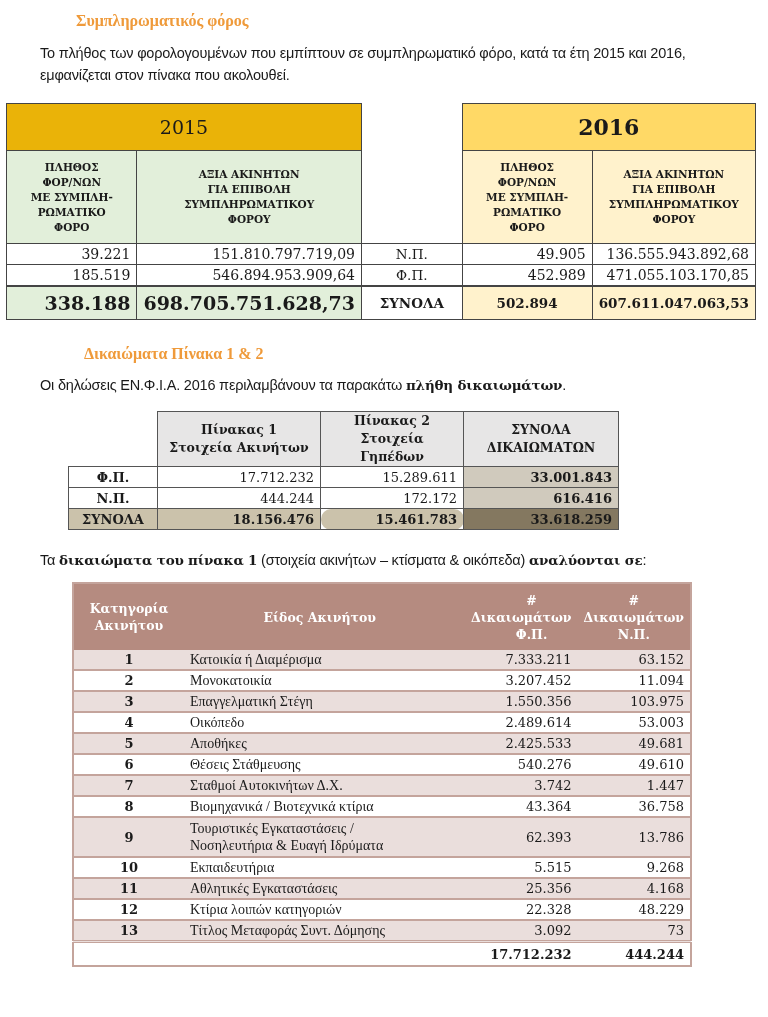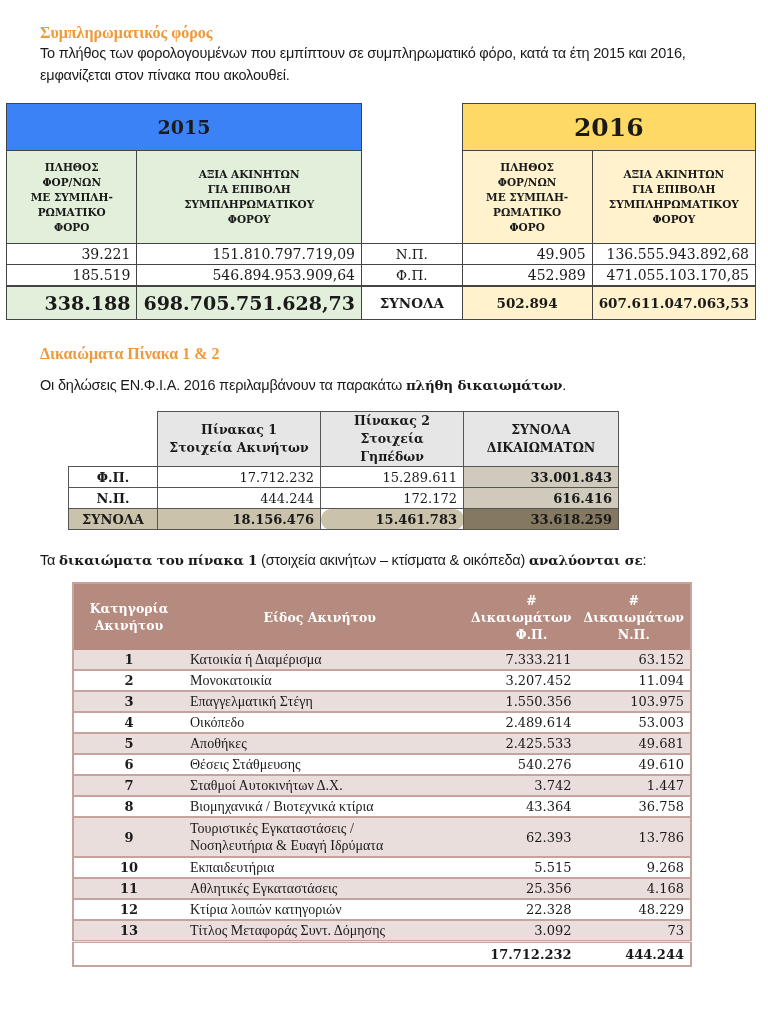--- a/index.html
+++ b/index.html
@@ -14,22 +14,22 @@
   .para {
     position: absolute; left: 40px; width: 700px; font-family: "Liberation Sans", sans-serif;
     font-size: 14.5px; line-height: 22px; color: #1a1a1a; letter-spacing: -0.2px;
   }
   .para b { font-family: "DejaVu Serif", serif; font-size: 13.5px; }
 
   
   table { border-collapse: collapse; position: absolute; }
   #t1 { left: 6px; top: 103px; width: 750px; font-family: "DejaVu Serif", serif; }
   #t1 td { border: 1px solid #444; padding: 0 6px; font-size: 13px; }
-  #t1 .year15 { background: #3b82f6; text-align: center; font-weight: bold; font-size: 19px; height: 46px; }
-  #t1 .year16 { background: #ffd966; text-align: center; font-weight: bold; font-size: 25px; height: 46px; }
+  #t1 .year15 { background: #eab308; text-align: center; font-weight: normal; font-size: 19px; height: 46px; }
+  #t1 .year16 { background: #ffd966; text-align: center; font-weight: bold; font-size: 22px; height: 46px; }
   #t1 .hdr15 { background: #e2efda; text-align: center; font-weight: bold; font-size: 10.5px; line-height: 15px; height: 92px; }
   #t1 .hdr16 { background: #fff2cc; text-align: center; font-weight: bold; font-size: 10.5px; line-height: 15px; height: 92px; }
   #t1 .blank { border: none; background: #fff; }
   #t1 .blank-l { border-top: none; border-bottom: none; border-right: none; border-left: 1px solid #444; }
   #t1 .num { text-align: right; height: 20px; font-size: 14px; }
   #t1 .lab { text-align: center; font-size: 13.5px; border-left: 1px solid #444; border-right: 1px solid #444; }
   #t1 .tot15 { background: #e2efda; font-weight: bold; text-align: right; height: 32px; font-size: 19px; }
   #t1 .tot16 { background: #fff2cc; font-weight: bold; text-align: center; height: 32px; font-size: 13.5px; }
   #t1 .totlab { font-weight: bold; text-align: center; font-size: 13.5px; }
   #t1 .rowsep td { border-top: 2px solid #444; }
@@ -56,21 +56,21 @@
   #t3 .c1 { width: 98px; text-align: center; font-weight: bold; }
   #t3 .c2 { font-family: "Liberation Serif", serif; font-size: 14px; }
   #t3 .c3 { text-align: right; width: 110px; }
   #t3 .c4 { text-align: right; width: 92px; }
   #t3 .tall td { height: 38px; line-height: 17px; }
   #t3 .total td { font-weight: bold; background: #fff; height: 22px; border-top: 3px double #c4a49c; border-bottom: none; }
 </style>
 </head>
 <body>
 
-<div class="h-orange" style="top:24px;">Συμπληρωματικός φόρος</div>
+<div class="h-orange" style="top:12px;margin-left:36px;">Συμπληρωματικός φόρος</div>
 <div class="para" style="top:42px;">Το πλήθος των φορολογουμένων που εμπίπτουν σε συμπληρωματικό φόρο, κατά τα έτη 2015 και 2016, εμφανίζεται στον πίνακα που ακολουθεί.</div>
 
 <table id="t1">
   <tbody>
       <tr>
     <td class="year15" colspan="2">2015</td>
     <td class="blank" style="width:88px;"></td>
     <td class="year16" colspan="2">2016</td>
   </tr>
   <tr>
@@ -119,21 +119,21 @@
   <tr class="rowsep">
     <td class="tot15">338.188</td>
     <td class="tot15">698.705.751.628,73</td>
     <td class="totlab">ΣΥΝΟΛΑ</td>
     <td class="tot16">502.894</td>
     <td class="tot16">607.611.047.063,53</td>
   </tr>
 </tbody>
   </table>
 
-<div class="h-orange" style="top:345px;">Δικαιώματα Πίνακα 1 &amp; 2</div>
+<div class="h-orange" style="top:345px;margin-left:44px;">Δικαιώματα Πίνακα 1 &amp; 2</div>
 <div class="para" style="top:374px;"><span>Οι δηλώσεις ΕΝ.Φ.Ι.Α. 2016 περιλαμβάνουν τα παρακάτω </span><b>πλήθη δικαιωμάτων</b><span>.</span></div>
 
 <table id="t2">
   <tbody>
       <tr>
     <td class="empty"></td>
     <td class="hcell">
           <div>Πίνακας 1</div>
           <div>Στοιχεία Ακινήτων</div>
         </td>

